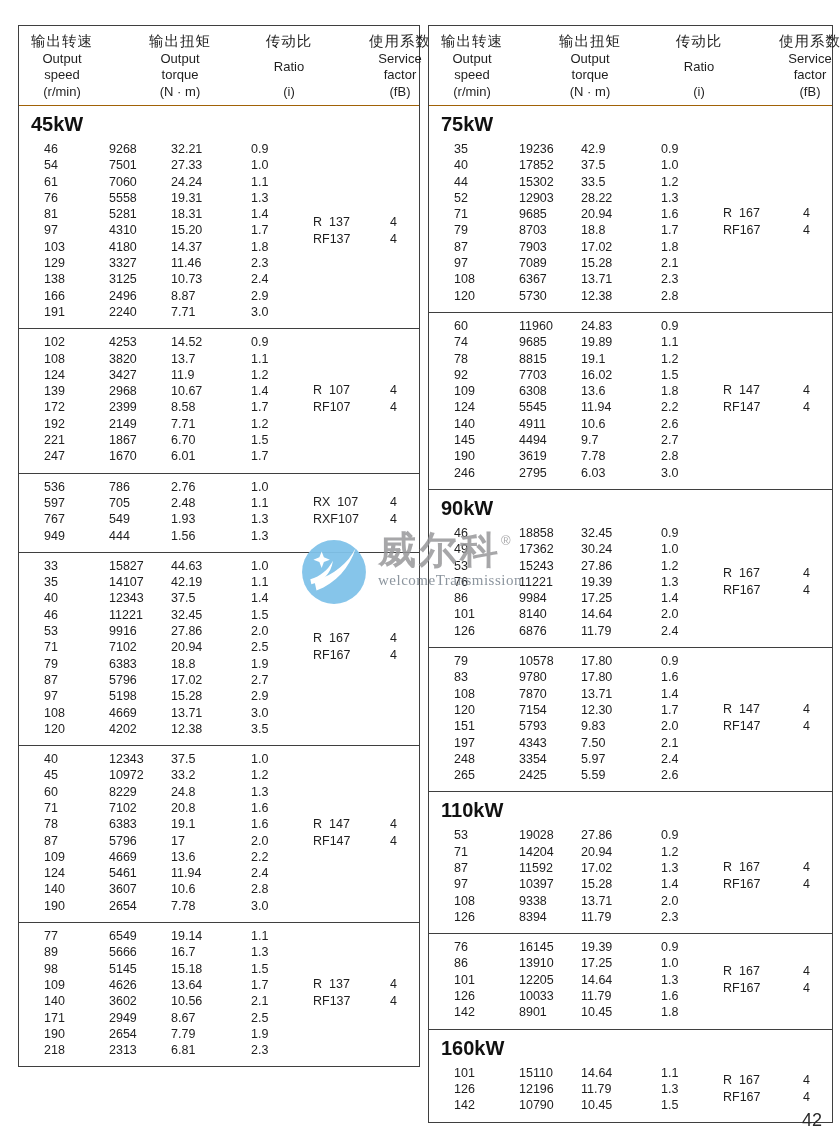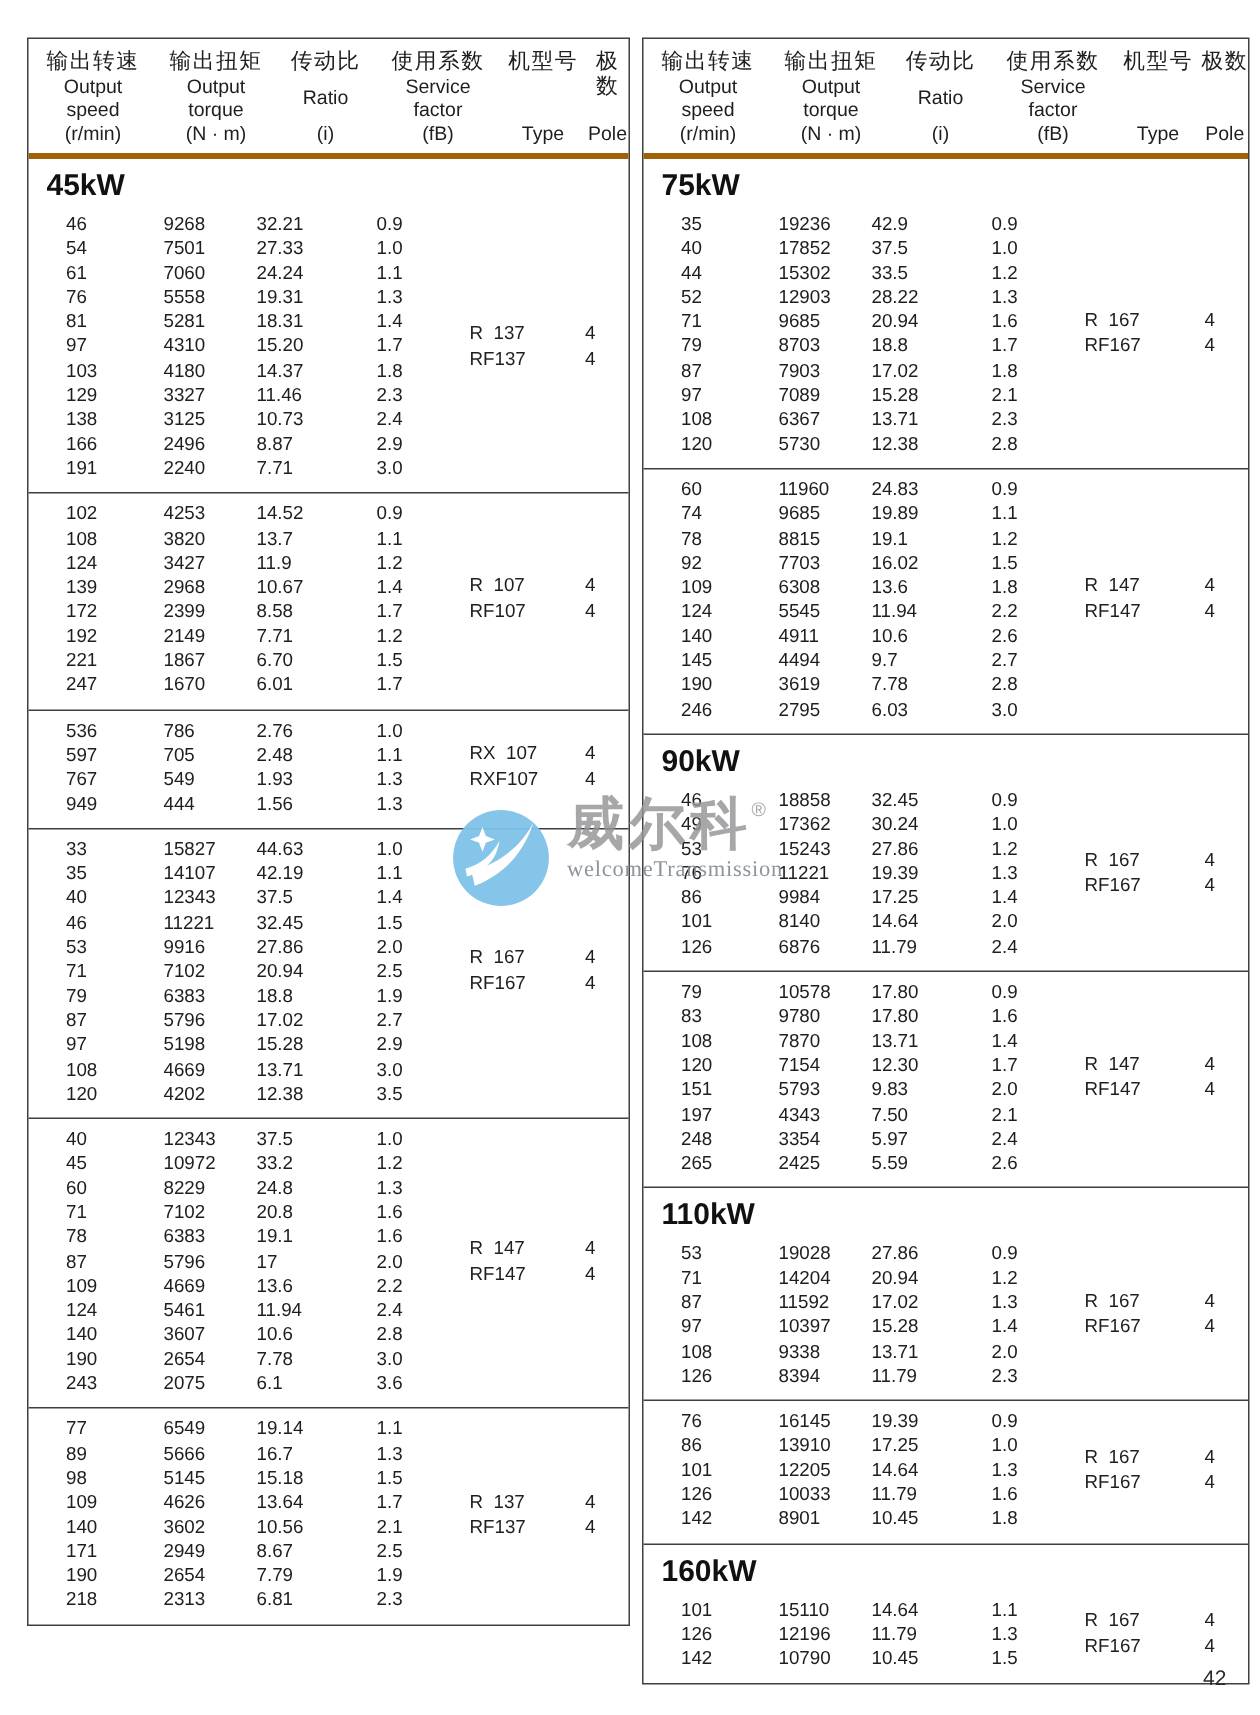--- a/index.html
+++ b/index.html
@@ -11,21 +11,22 @@
   .ptable {
     position:absolute; top:25px; border:1px solid #3f3f3f; background:#fff;
     box-sizing:border-box;
   }
   #table-left  { left:18px;  width:402px; }
   #table-right { left:428px; width:405px; }
 
   .thead {
     display:grid; grid-template-columns:86px 78px 68px 82px 58px 1fr;
     height:80px; box-sizing:border-box; padding:7px 0 5px;
-    border-bottom:4px solid #a16207;
+    border-bottom:1px solid #a16207;
+    gap:36px;
   }
   .hcell {
     display:flex; flex-direction:column; justify-content:space-between;
     align-items:center; text-align:center; line-height:1.15;
   }
   .hline { font-size:13px; color:#1e1e1e; }
   .hcell .hline:first-child { font-size:14.5px; letter-spacing:1px; }
 
   .section-title {
     font-weight:bold; font-size:20px; color:#111;
@@ -58,21 +59,21 @@
     font-size:38px; font-weight:bold; letter-spacing:3px;
     color:rgba(148,148,150,0.82); line-height:44px;
   }
   .wm-reg { font-size:13px; color:rgba(148,148,150,0.82); vertical-align:18px; }
   .wm-en {
     font-family:"Liberation Serif", serif; font-size:15px; letter-spacing:.5px;
     color:rgba(128,137,148,0.9); margin-top:0;
   }
 
   .page-number {
-    position:absolute; left:802px; top:1110px; font-size:14px; color:#2a2a2a;
+    position:absolute; left:802px; top:1110px; font-size:18px; color:#2a2a2a;
   }
 </style>
 </head>
 <body>
 
 <div id="table-left" class="ptable">
     <div class="thead">
       <div class="hcell">
         <span class="hline">输出转速</span>
         <span class="hline">Output</span>
@@ -412,26 +413,20 @@
           <span class="cell">140</span>
           <span class="cell">3607</span>
           <span class="cell">10.6</span>
           <span class="cell">2.8</span>
         </div>
         <div class="row">
           <span class="cell">190</span>
           <span class="cell">2654</span>
           <span class="cell">7.78</span>
           <span class="cell">3.0</span>
-        </div>
-        <div class="row">
-          <span class="cell">243</span>
-          <span class="cell">2075</span>
-          <span class="cell">6.1</span>
-          <span class="cell">3.6</span>
         </div>
       </div>
       <div class="typecol">
         <div class="types"><div class="tline">R  147</div><div class="tline">RF147</div></div>
         <div class="poles">
           <div class="pline">4</div>
           <div class="pline">4</div>
         </div>
       </div>
     </div>

